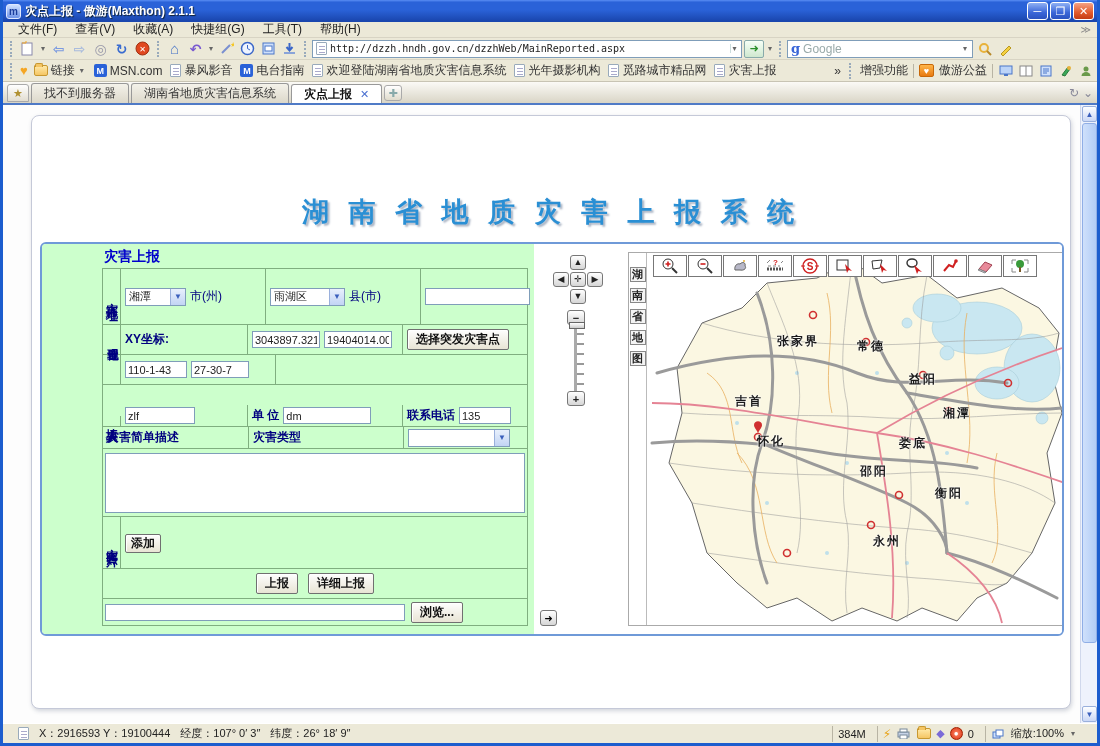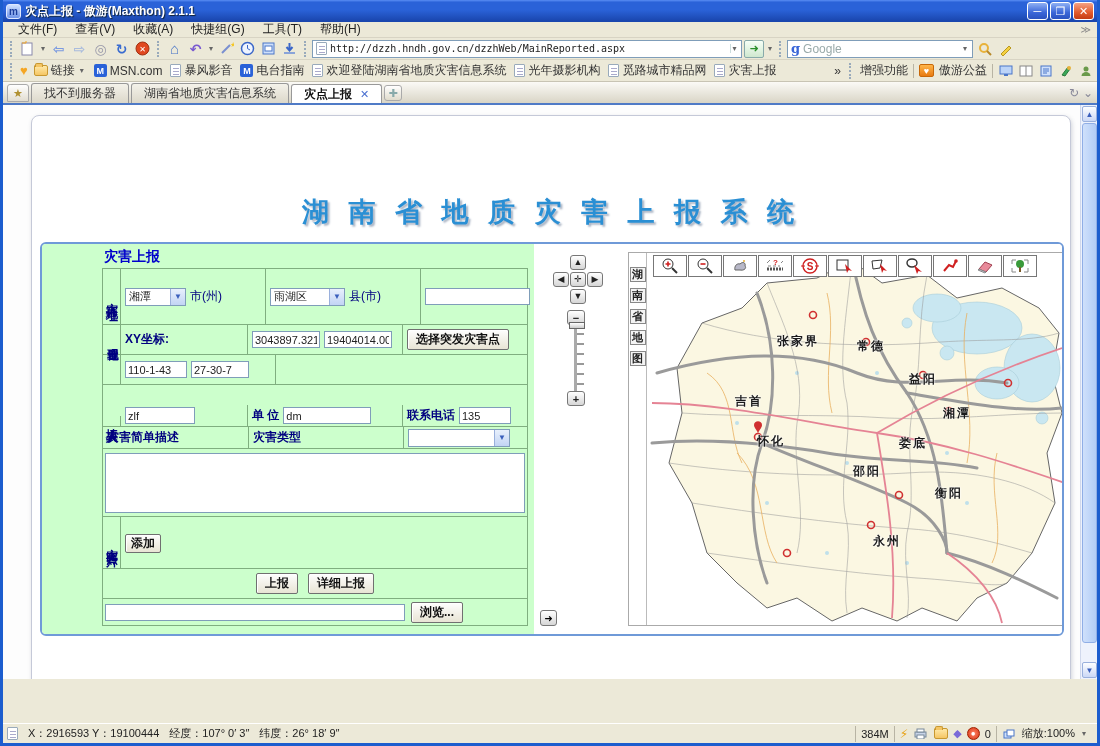--- a/index.html
+++ b/index.html
@@ -132,21 +132,21 @@
     display:flex; align-items:center; justify-content:center; }
   .map-canvas { flex:1; position:relative; overflow:hidden; background:#fff; }
   .map-toolbar { position:absolute; left:6px; top:2px; display:flex; z-index:5; }
   .mt-btn { width:34px; height:22px; background:#fff; border:1px solid #777; margin-right:1px;
     display:flex; align-items:center; justify-content:center; }
   .map-label { position:absolute; font-weight:bold; font-size:12px; color:#1a1a1a; letter-spacing:2px;
     text-shadow:0 0 2px #fff,0 0 2px #fff; white-space:nowrap; z-index:3; }
 
   
   .statusbar { height:20px; background:#ece9d8; border-top:1px solid #fff; display:flex; align-items:center;
-    font-size:11px; color:#222; padding:0 4px; flex:0 0 auto;margin-top:44px; }
+    font-size:11px; color:#222; padding:0 15px; gap:6px; flex:0 0 auto; }
   .status-left { display:flex; align-items:center; gap:10px; flex:1; }
   .status-seg { display:flex; align-items:center; gap:5px; border-left:1px solid #b8b4a4; padding:0 5px; height:16px; }
   .red-badge { width:13px; height:13px; border-radius:50%; background:radial-gradient(#ff8a6a,#d83010); border:1px solid #a02000;
     display:inline-flex; align-items:center; justify-content:center; color:#fff; font-size:8px; }
 </style>
 </head>
 <body>
 
 <div class="window">
 
@@ -624,21 +624,21 @@
                 <path d="M107,172 c0,-5 8,-5 8,0 c0,3 -4,6 -4,9 c0,-3 -4,-6 -4,-9 Z" fill="#d03030"></path>
               </svg>
 
               <span class="map-label" style="left:130px;top:80px;">张家界</span>
               <span class="map-label" style="left:210px;top:85px;">常德</span>
               <span class="map-label" style="left:262px;top:118px;">益阳</span>
               <span class="map-label" style="left:88px;top:140px;">吉首</span>
               <span class="map-label" style="left:296px;top:152px;">湘潭</span>
               <span class="map-label" style="left:110px;top:180px;">怀化</span>
               <span class="map-label" style="left:252px;top:182px;">娄底</span>
-              <span class="map-label" style="left:206px;top:210px;">邵阳</span>
+              <span class="map-label" style="left:213px;top:210px;">邵阳</span>
               <span class="map-label" style="left:288px;top:232px;">衡阳</span>
               <span class="map-label" style="left:226px;top:280px;">永州</span>
             </div>
           </div>
 
         </div>
       </div>
     </div>
 
     <div class="scrollbar">

